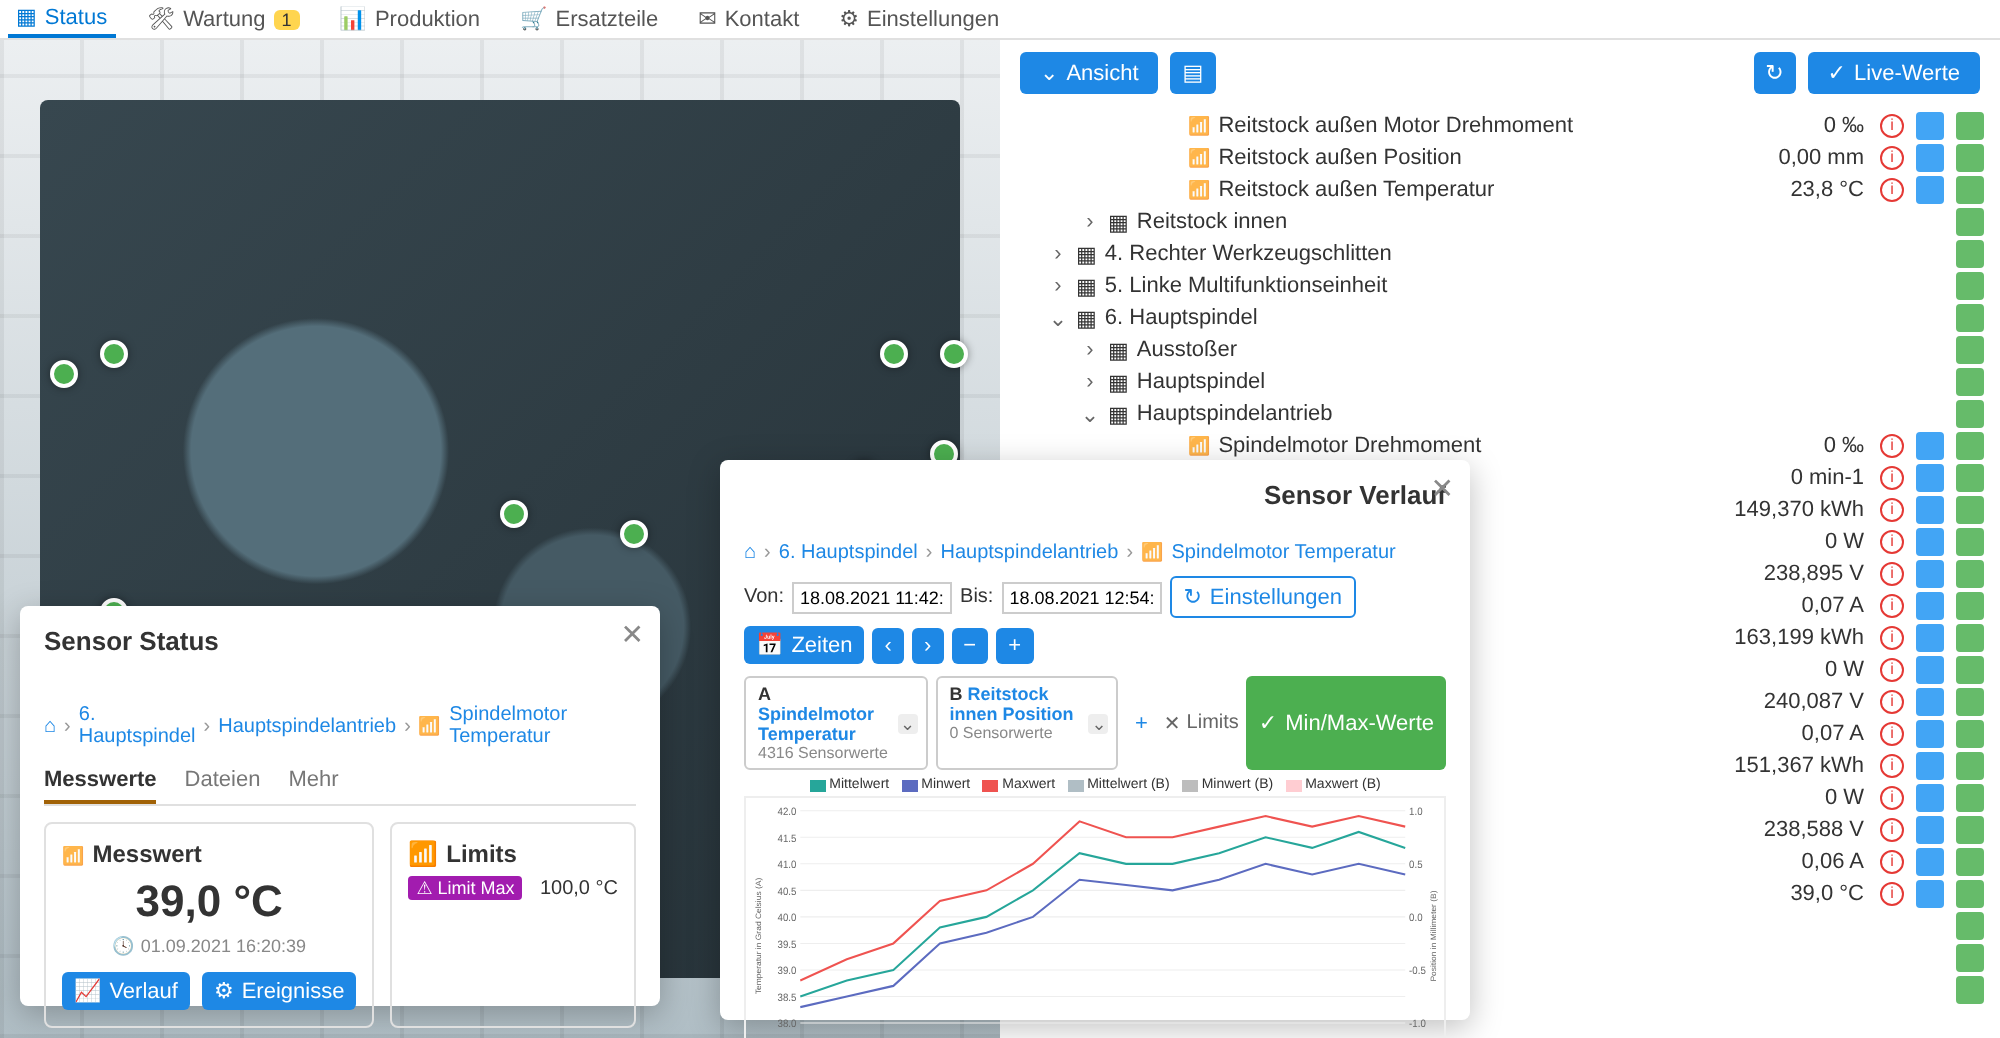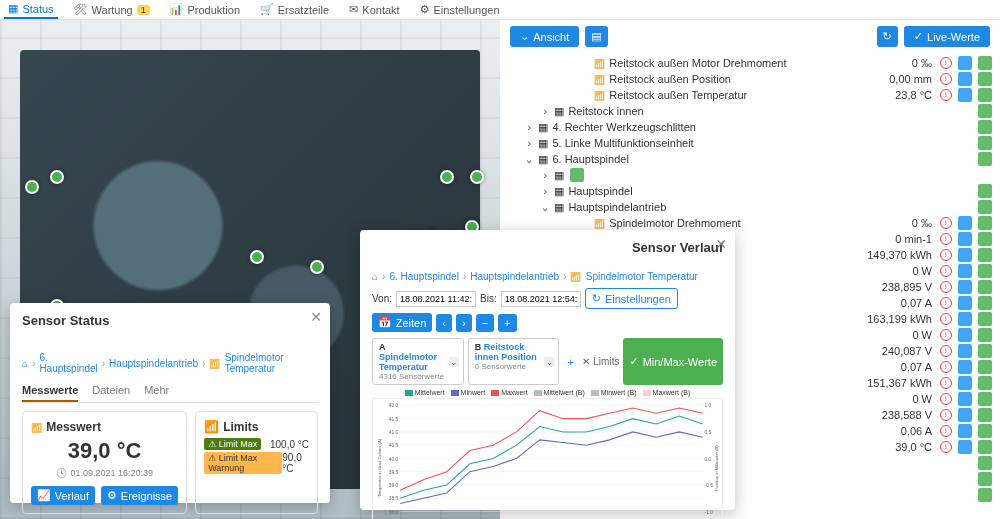--- a/index.html
+++ b/index.html
@@ -50,21 +50,21 @@
 .tabs .tab { padding: 4px 0; cursor: pointer; color: #777; }
 .tabs .tab.active { color: #333; font-weight: 600; border-bottom: 2px solid #a16207; }
 .cards { display: flex; gap: 8px; }
 .card { flex: 1; border: 1px solid #e0e0e0; border-radius: 4px; padding: 8px; }
 .card h4 { font-size: 12px; font-weight: 600; margin-bottom: 4px; display: flex; align-items: center; gap: 4px; }
 .card .big { font-size: 22px; font-weight: 600; text-align: center; margin: 4px 0; }
 .card .ts { color: #888; font-size: 9px; text-align: center; display: flex; align-items: center; justify-content: center; gap: 3px; }
 .card .live { color: #888; font-size: 9px; display: flex; align-items: center; gap: 4px; margin-top: 4px; }
 .card .live .dot-red { width: 6px; height: 6px; background: #e53935; border-radius: 50%; }
 .limit-row { display: flex; justify-content: space-between; align-items: center; font-size: 10px; margin: 2px 0; }
-.limit-badge { background: #4d7c0f; color: #fff; padding: 1px 4px; border-radius: 2px; font-size: 9px; }
+.limit-badge { background: #a21caf; color: #fff; padding: 1px 4px; border-radius: 2px; font-size: 9px; }
 .limit-badge.warn { background: #ffb74d; color: #333; }
 .card-actions { display: flex; gap: 6px; margin-top: 8px; }
 
 
 .verlauf { left: 360px; top: 230px; width: 375px; height: 280px; padding: 10px 12px; }
 .verlauf h3 { font-size: 13px; font-weight: 700; margin-bottom: 16px; text-align: right; }
 .verlauf .controls { display: flex; gap: 4px; align-items: center; margin: 6px 0; flex-wrap: wrap; font-size: 10px; }
 .verlauf .controls input { width: 80px; border: 1px solid #ccc; padding: 2px 3px; font-size: 9px; }
 .verlauf .sensors { display: flex; gap: 4px; margin: 4px 0; }
 .verlauf .sensor-pill { border: 1px solid #ccc; border-radius: 3px; padding: 3px 18px 3px 6px; font-size: 9px; position: relative; flex: 1; }
@@ -196,20 +196,21 @@
         </div>
         <div class="tree-row indent-1">
           <span class="chev">⌄</span>
           <span>▦</span>
           <span class="label">6. Hauptspindel</span>
           <span class="chip green"></span>
         </div>
         <div class="tree-row indent-2">
           <span class="chev">›</span>
           <span>▦</span>
+          <span class="label">Ausstoßer</span>
           <span class="chip green"></span>
         </div>
         <div class="tree-row indent-2">
           <span class="chev">›</span>
           <span>▦</span>
           <span class="label">Hauptspindel</span>
           <span class="chip green"></span>
         </div>
         <div class="tree-row indent-2">
           <span class="chev">⌄</span>
@@ -415,24 +416,20 @@
       </div>
     </div>
     <div class="card">
       <h4>
           <span>📶</span>
           <span>Limits</span>
         </h4>
       <div class="limit-row">
         <span class="limit-badge">⚠ <span>Limit Max</span></span>
         <span>100,0 °C</span>
-      </div>
-      <div class="limit-row">
-        <span class="limit-badge warn">⚠ <span>Limit Max Warnung</span></span>
-        <span>90,0 °C</span>
       </div>
     </div>
   </div>
 </div>
 
 <div class="popup verlauf">
   <div class="popup-close">✕</div>
   <h3>Sensor Verlauf</h3>
   <div class="breadcrumb">
     <span>⌂</span>

